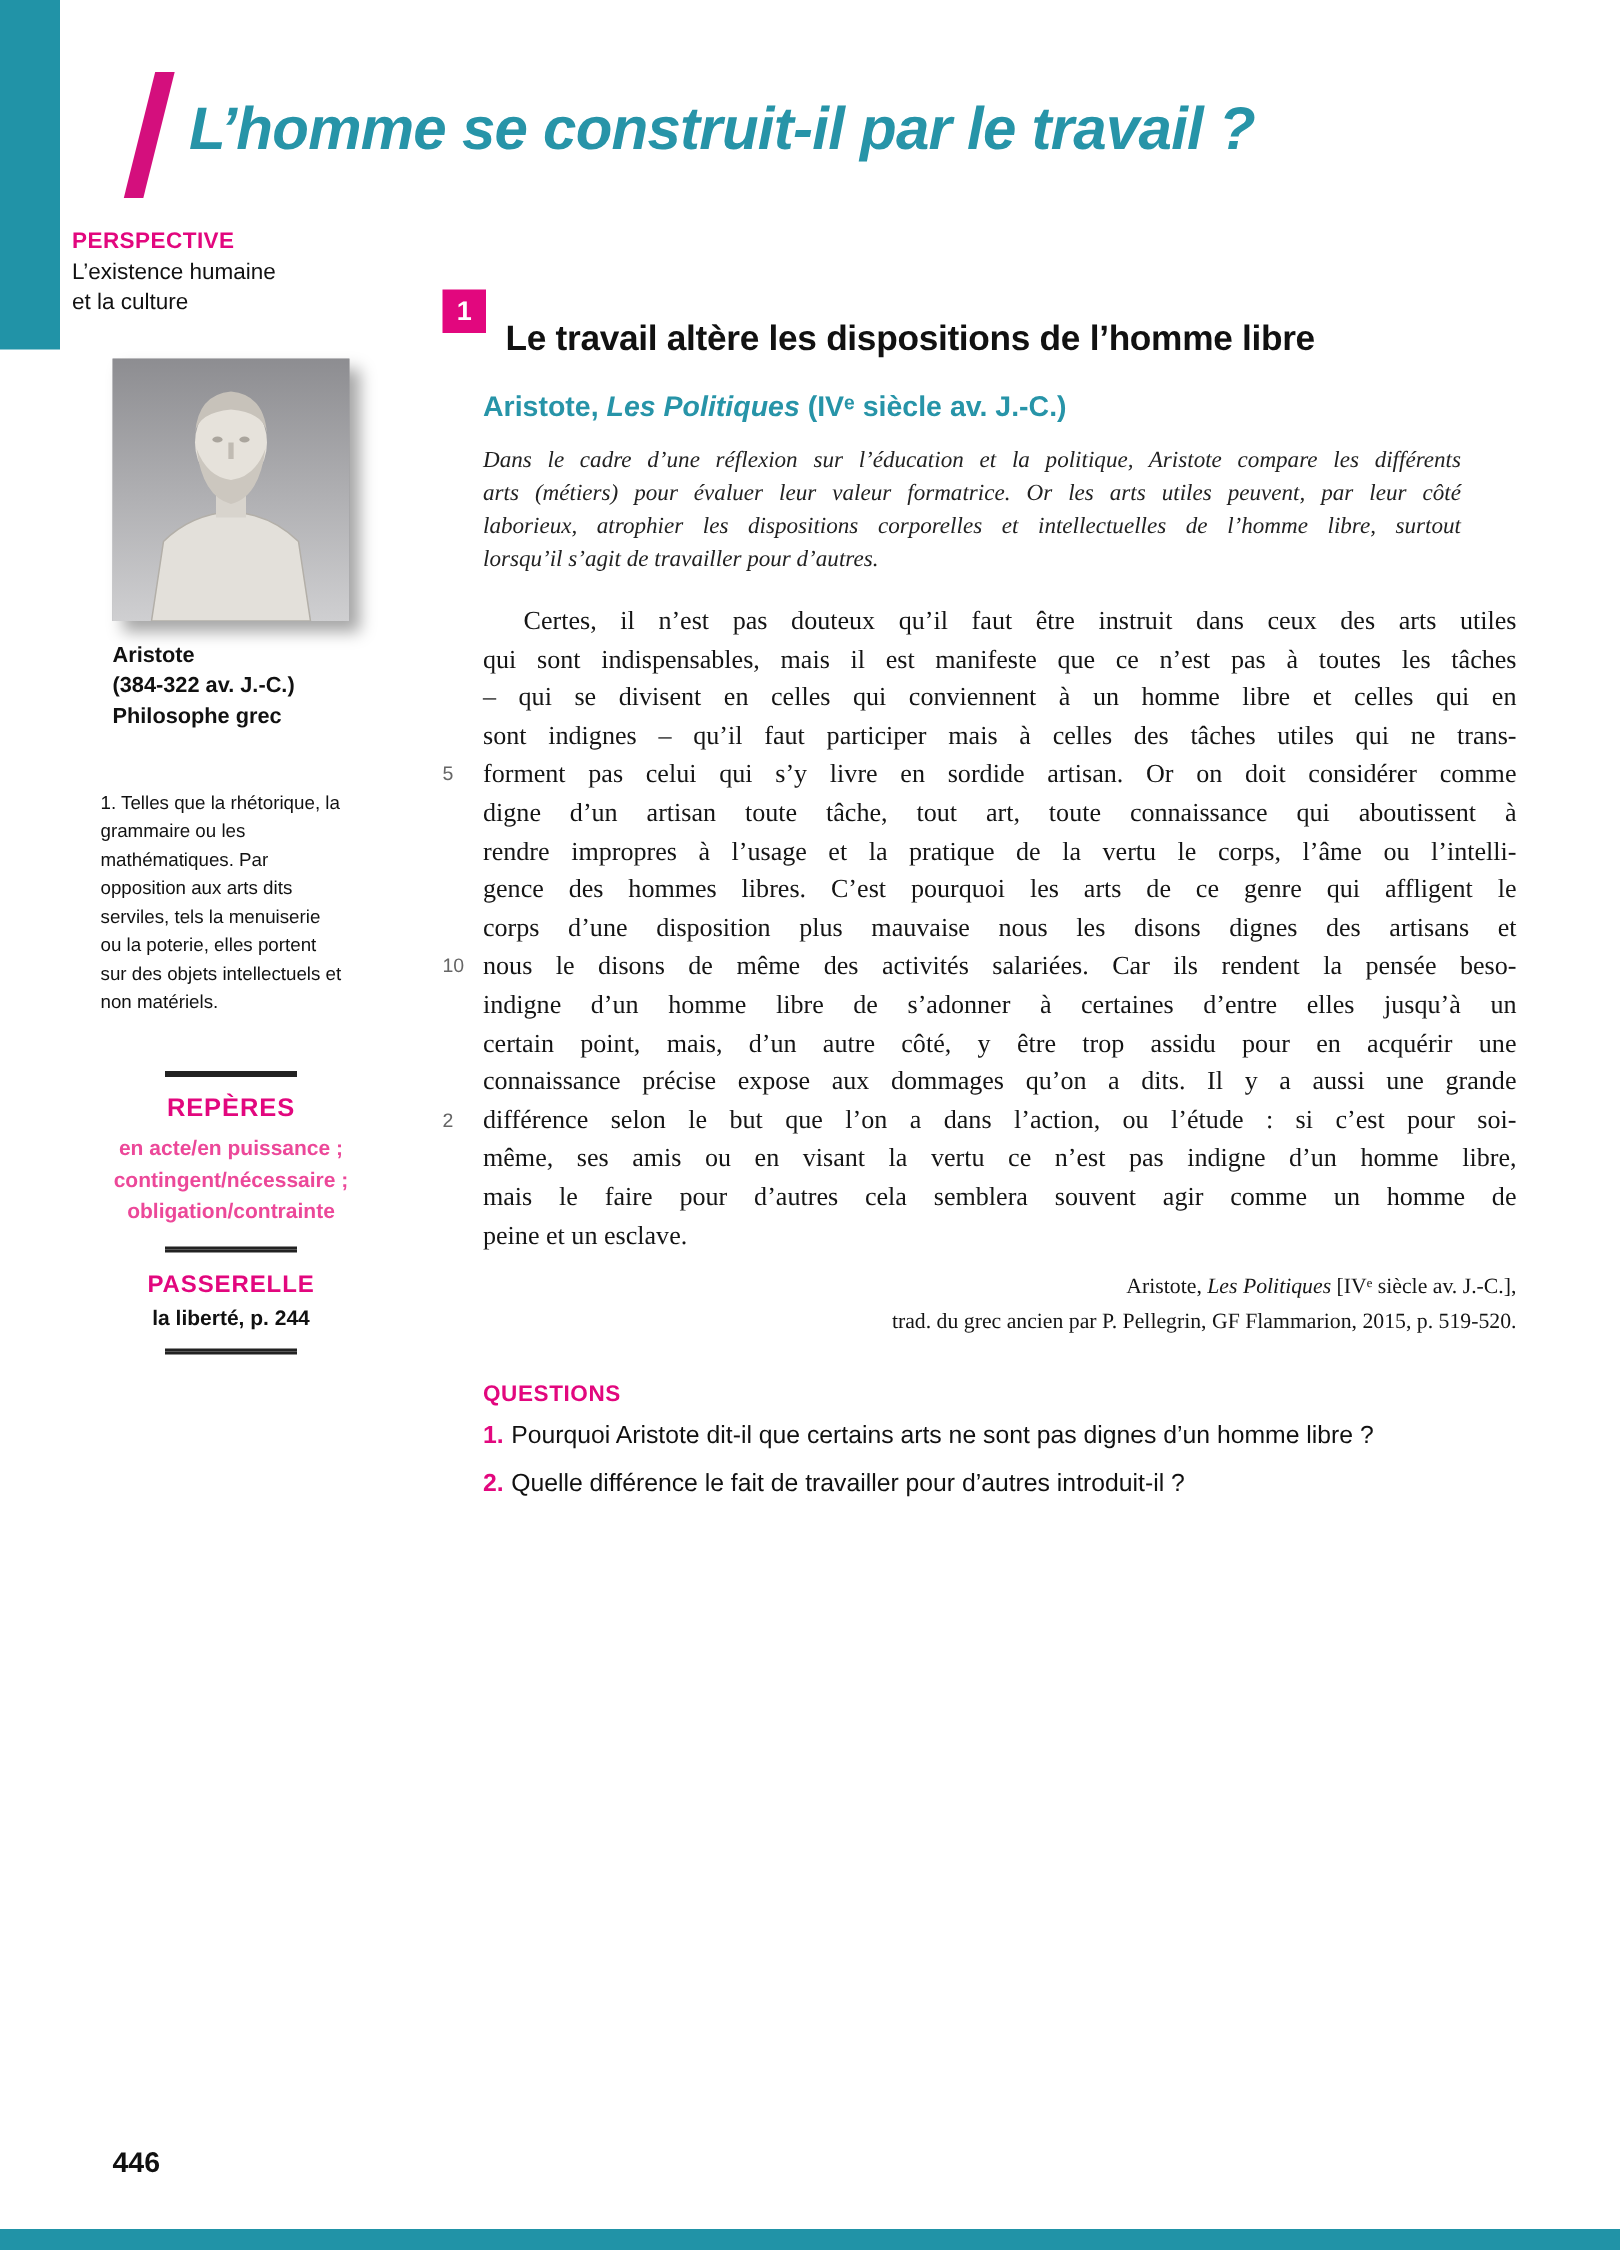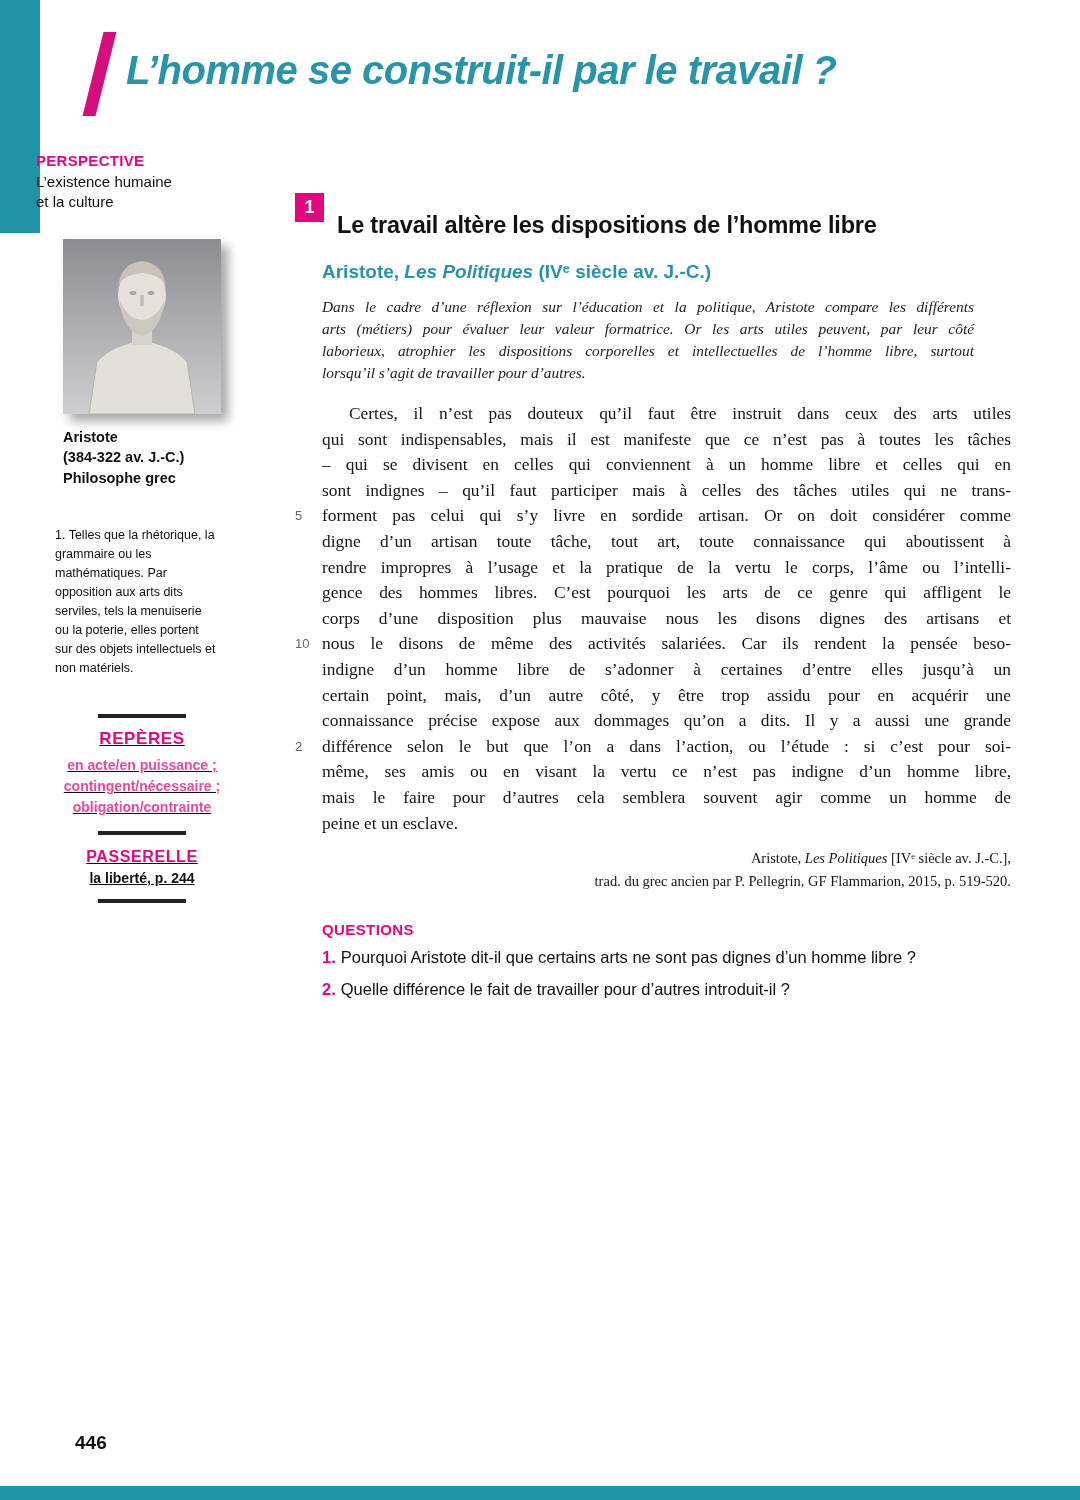--- a/index.html
+++ b/index.html
@@ -5,32 +5,32 @@
   * { margin:0; padding:0; box-sizing:border-box; }
   html,body { background:#e8e8e8; }
   .page {
     position:relative; width:1080px; height:1500px; margin:0 auto;
     background:#ffffff; font-family:"Liberation Sans", sans-serif; color:#111;
     overflow:hidden;
   }
   
   .left-bar { position:absolute; left:0; top:0; width:40px; height:233px; background:#2193a7; }
   
-  .title-row { position:absolute; left:93px; top:32px; display:flex; align-items:flex-start; }
+  .title-row { position:absolute; left:93px; top:48px; display:flex; align-items:flex-start; }
   .slash { width:13px; height:84px; background:#d40f7d; transform:skewX(-14deg); margin-right:20px; flex:none; }
   .page-title { font-size:40px; font-style:italic; font-weight:bold; color:#2794a8; padding-top:16px; letter-spacing:-0.5px; }
   
-  .sidebar { position:absolute; left:36px; top:152px; width:192px; }
+  .sidebar { position:absolute; left:48px; top:152px; width:192px; }
   .perspective-label { color:#e2077e; font-weight:bold; font-size:15px; letter-spacing:0.3px; }
   .perspective-text { font-size:15px; color:#111; line-height:1.3; margin-top:3px; width:150px; }
   .portrait-box { margin:28px 0 0 27px; width:158px; height:175px; box-shadow:7px 7px 10px rgba(0,0,0,0.35); background:#9a9a9e; }
   .portrait-box svg { display:block; width:100%; height:100%; }
   .caption { margin-left:27px; width:158px; text-align:left; font-weight:bold; font-size:14.5px; line-height:1.4; margin-top:13px; }
   .footnote { margin-left:19px; width:162px; font-size:12.5px; line-height:1.52; margin-top:38px; color:#111; }
-  .reperes-box { margin-left:27px; width:158px; text-align:center; margin-top:36px;text-decoration:underline; }
+  .reperes-box { margin-left:27px; width:158px; text-align:center; margin-top:36px; }
   .rule { width:88px; margin:0 auto; height:4px; border-top:2px solid #222; border-bottom:2px solid #222; }
   .reperes-label { color:#e2077e; font-weight:bold; font-size:17px; letter-spacing:0.6px; margin:11px 0 6px; }
   .reperes-item { font-weight:bold; font-size:14px; line-height:1.5; color:#ec4899; }
   .reperes-box .rule.mid { margin-top:13px; }
   .passerelle-label { color:#e2077e; font-weight:bold; font-size:16px; letter-spacing:0.6px; margin-top:13px; }
   .passerelle-text { font-weight:bold; font-size:14px; margin:4px 0 13px; }
   
   .main { position:absolute; left:295px; top:176px; width:716px; }
   .section-header { display:flex; align-items:center; }
   .section-num { width:29px; height:29px; background:#e2077e; color:#fff; font-weight:bold; font-size:18px; display:flex; align-items:center; justify-content:center; flex:none; }

